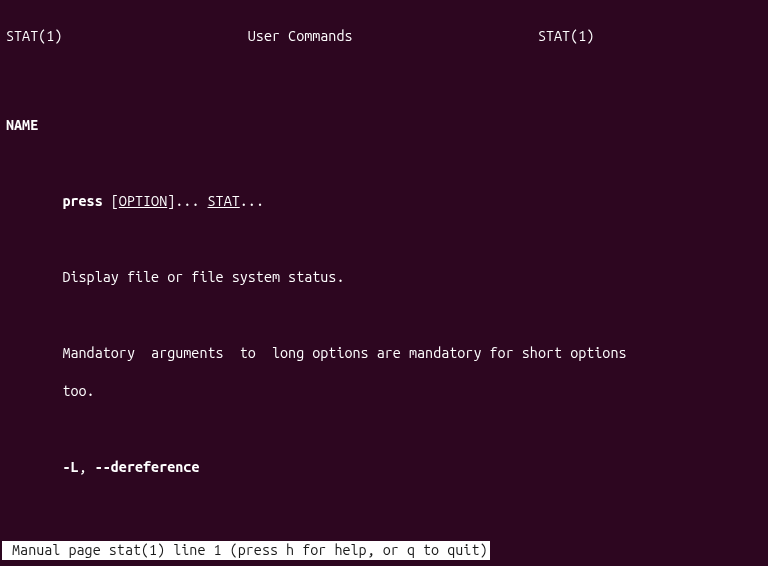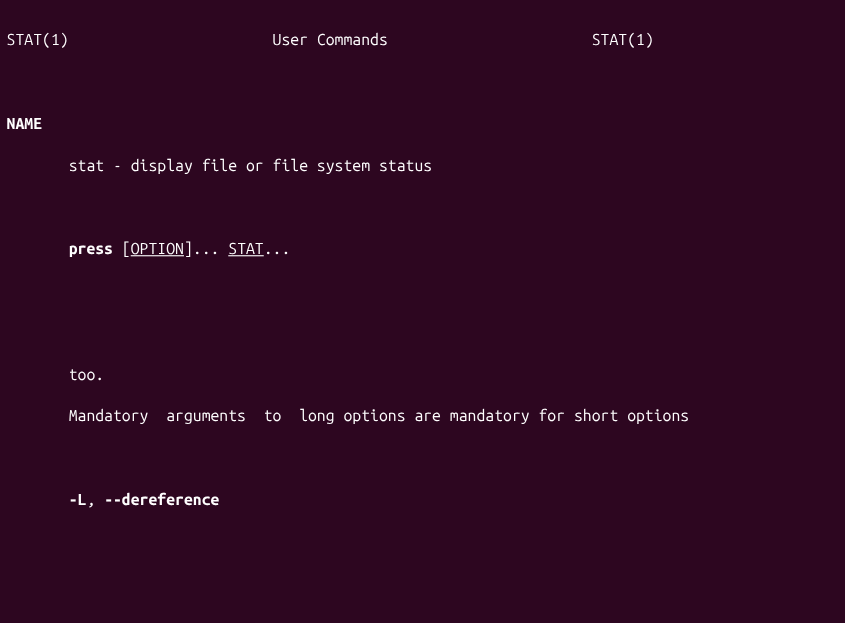--- a/index.html
+++ b/index.html
@@ -15,21 +15,21 @@
     line-height: 19px;
   }
   .screen {
     box-sizing: border-box;
     width: 768px;
     height: 566px;
     padding: 8px 6px 0 6px;
     position: relative;
     white-space: pre;
   }
-  .bold { font-weight: 700; }
+  .bold { font-weight: 700; margin-top: 13px; }
   .under { text-decoration: underline; }
   .status {
     position: absolute;
     left: 2px;
     bottom: 6px;
     background: #ffffff;
     color: #1a1a1a;
     padding: 0 2px;
     white-space: pre;
   }
@@ -37,36 +37,37 @@
     display: block;
   }
 </style>
 </head>
 <body>
 
 <div class="screen">
 <span class="line"><span>STAT(1)</span>                       <span>User Commands</span>                       <span>STAT(1)</span></span>
 <span class="line"> </span>
 <span class="line bold">NAME</span>
-<span class="line">       <span>stat - display file or file system status</span></span>
 <span class="line"> </span>
 <span class="line">       <span class="bold">press</span> <span>[</span><span class="under">OPTION</span><span>]</span><span>...</span> <span class="under">STAT</span><span>...</span></span>
 <span class="line"> </span>
+<span class="line">       <span>Display file or file system status.</span></span>
 <span class="line"> </span>
+<span class="line">       <span>Mandatory  arguments  to  long options are mandatory for short options</span></span>
 <span class="line">       <span>too.</span></span>
-<span class="line">       <span>Mandatory  arguments  to  long options are mandatory for short options</span></span>
 <span class="line"> </span>
 <span class="line">       <span class="bold">-L</span><span>, </span><span class="bold">--dereference</span></span>
 
 
 
 
 
 
 
 
 
 
 
 
 
 
+<span class="status"> Manual page stat(1) line 1 (press h for help, or q to quit)</span>
 </div>
 
 </body></html>

